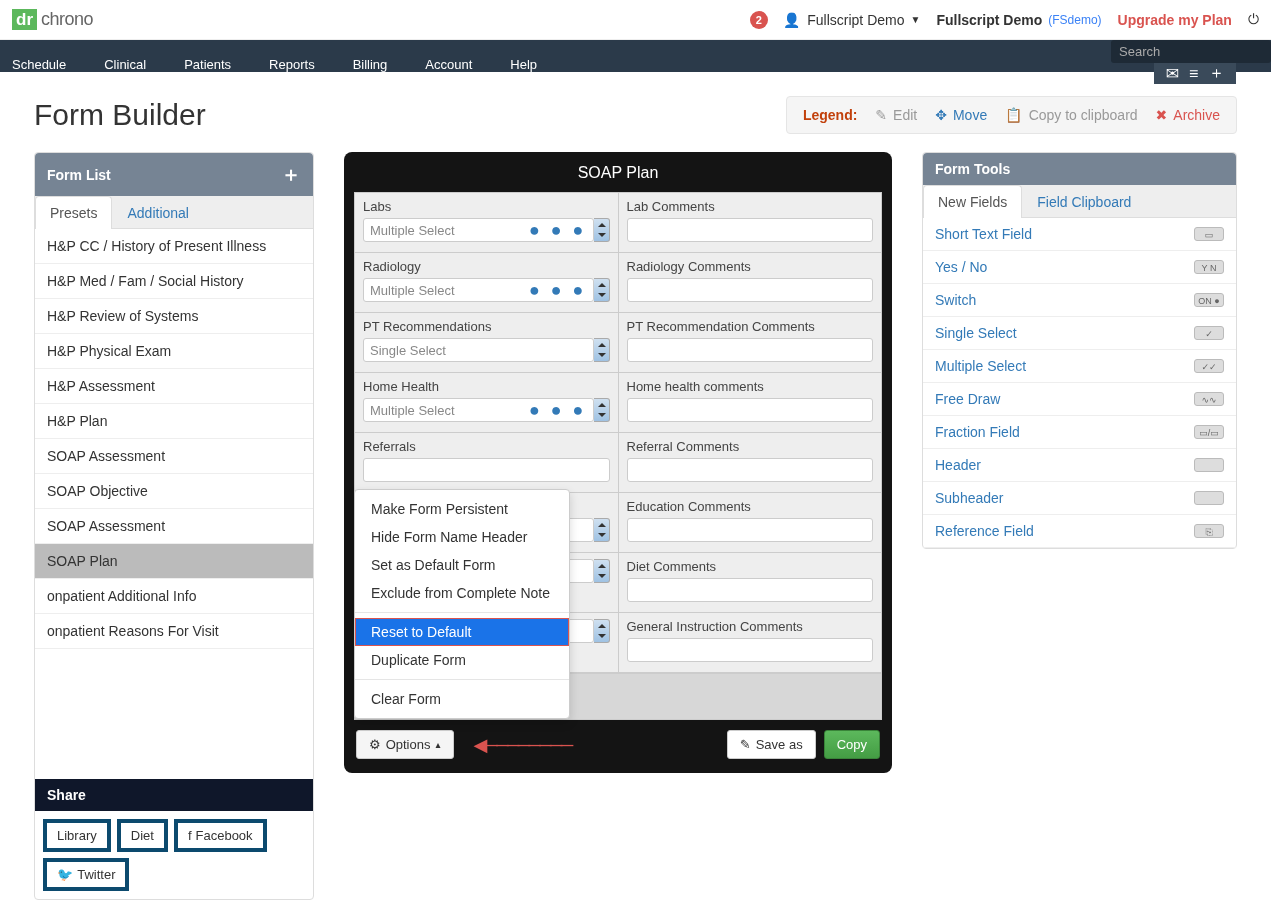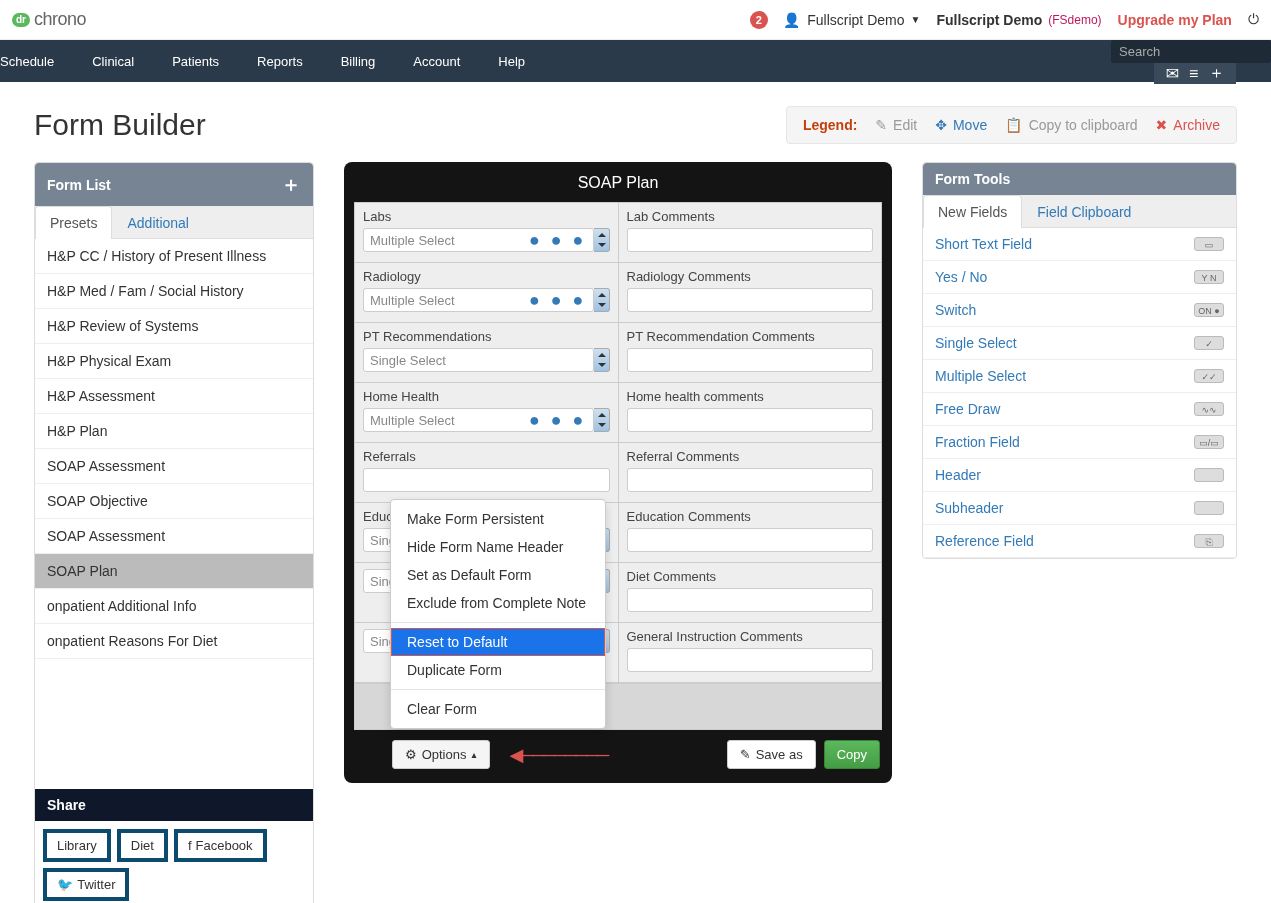--- a/index.html
+++ b/index.html
@@ -1,31 +1,31 @@
 <!DOCTYPE html>
 <html><head>
 <meta charset="utf-8">
 <style>
 * { box-sizing: border-box; margin: 0; padding: 0; }
 body { font-family: "Helvetica Neue", Helvetica, Arial, sans-serif; font-size: 14px; color: #333; background: #fff; }
 
 
 .brandbar { display: flex; align-items: center; height: 40px; padding: 0 12px; border-bottom: 1px solid #eee; }
 .brand-logo { display: flex; align-items: center; gap: 4px; }
-.brand-badge { background: #5cb85c; color: #fff; font-weight: bold; padding: 2px 4px; border-radius: 8px; font-size: 10px; line-height: 1; }
+.brand-badge { background: #5cb85c; color: #fff; font-weight: bold; padding: 2px 4px; border-radius: 0; font-size: 17px; line-height: 1; }
 .brand-name { color: #666; font-size: 18px; letter-spacing: -0.5px; }
 .brandbar-right { margin-left: auto; display: flex; align-items: center; gap: 16px; font-size: 14px; }
 .badge-red { background: #d9534f; color: #fff; border-radius: 50%; width: 18px; height: 18px; display: inline-flex; align-items: center; justify-content: center; font-size: 11px; font-weight: bold; }
 .topuser { color: #333; display: flex; align-items: center; gap: 6px; }
 .upgrade { color: #d9534f; font-weight: bold; }
 .caret { font-size: 10px; }
-.muteds { color: #be185d; font-size: 12px; }
-
-
-.navbar { background: #2b3a4a; display: flex; align-items: center; height: 42px; position: relative; }
+.muteds { color: #3b82f6; font-size: 12px; }
+
+
+.navbar { background: #2b3a4a; display: flex; align-items: flex-end; height: 32px; padding-left: 12px; position: relative; }
 .navbar a { color: #fff; text-decoration: none; font-size: 13px; padding: 0 20px 0 0; margin-right: 18px; }
 .navbar-right { margin-left: auto; display: flex; align-items: center; height: 100%; flex-direction: column; }
 .search-box { background: #1e2a36; border: none; color: #fff; padding: 4px 8px; font-size: 13px; border-radius: 3px; width: 160px; }
 .search-box::placeholder { color: #aaa; }
 .nav-icons { display: flex; align-items: center; gap: 10px; padding: 0 12px; background: #3a4a5a; height: 100%; margin-left: 8px; }
 .nav-ico { color: #fff; font-size: 16px; }
 
 
 .main { padding: 24px 34px; display: block; }
 .titlebar { display: flex; align-items: center; margin-bottom: 18px; }
@@ -65,21 +65,21 @@
 .cell:last-child { border-right: none; }
 .cell label { display: block; font-size: 13px; color: #444; margin-bottom: 4px; }
 .sel-wrap { display: flex; align-items: center; }
 .sel { flex: 1; border: 1px solid #ccc; border-radius: 3px; background: #fff; height: 24px; padding: 0 6px; font-size: 13px; color: #888; display: flex; align-items: center; justify-content: space-between; gap: 6px; }
 .dots { color: #337ab7; font-size: 18px; letter-spacing: 3px; margin-left: auto; }
 .stepper { width: 16px; height: 24px; border: 1px solid #aaa; border-left: none; background: linear-gradient(#cfe0f0,#9fc2e3); border-radius: 0 3px 3px 0; position: relative; }
 .stepper::before { content: ""; position: absolute; top: 4px; left: 4px; border-left: 4px solid transparent; border-right: 4px solid transparent; border-bottom: 4px solid #333; }
 .stepper::after { content: ""; position: absolute; bottom: 4px; left: 4px; border-left: 4px solid transparent; border-right: 4px solid transparent; border-top: 4px solid #333; }
 .txt { width: 100%; border: 1px solid #ccc; border-radius: 3px; height: 24px; background: #fff; }
 
-.builder-footer { display: flex; align-items: center; padding: 10px 12px 4px 12px; gap: 8px; position: relative; margin-left: 36px; }
+.builder-footer { display: flex; align-items: center; padding: 10px 12px 4px 12px; gap: 8px; position: relative; }
 .btn { border: 1px solid #ccc; border-radius: 3px; background: #f5f5f5; padding: 6px 12px; font-size: 13px; cursor: pointer; display: inline-flex; align-items: center; gap: 5px; }
 .btn.primary { background: #fff; }
 .btn.save { background: linear-gradient(#5cb85c,#449d44); color: #fff; border-color: #398439; }
 .arrow-red { color: #d9534f; font-size: 18px; margin-left: 12px; letter-spacing: -2px; }
 
 
 .dropdown { position: absolute; bottom: 44px; left: 10px; width: 216px; background: #fff; border: 1px solid #ccc; border-radius: 4px; box-shadow: 0 4px 10px rgba(0,0,0,.15); padding: 5px 0; }
 .dd-item { padding: 6px 16px; font-size: 14px; cursor: pointer; }
 .dd-item.hi { background: #1a73e8; color: #fff; outline: 1px solid #d9534f; outline-offset: -1px; }
 .dd-div { border-top: 1px solid #e5e5e5; margin: 5px 0; }
@@ -176,21 +176,21 @@
             <div class="li">H&amp;P Med / Fam / Social History</div>
             <div class="li">H&amp;P Review of Systems</div>
             <div class="li">H&amp;P Physical Exam</div>
             <div class="li">H&amp;P Assessment</div>
             <div class="li">H&amp;P Plan</div>
             <div class="li">SOAP Assessment</div>
             <div class="li">SOAP Objective</div>
             <div class="li">SOAP Assessment</div>
             <div class="li active">SOAP Plan</div>
             <div class="li">onpatient Additional Info</div>
-            <div class="li">onpatient Reasons For Diet</div>
+            <div class="li">onpatient Reasons For Visit</div>
           </div>
         <div class="left-fill"></div>
         <div class="share-hd">Share</div>
         <div class="share-btns">
           <span class="share-btn">
               <span>Library</span>
             </span>
           <span class="share-btn">
               <span>Diet</span>
             </span>

